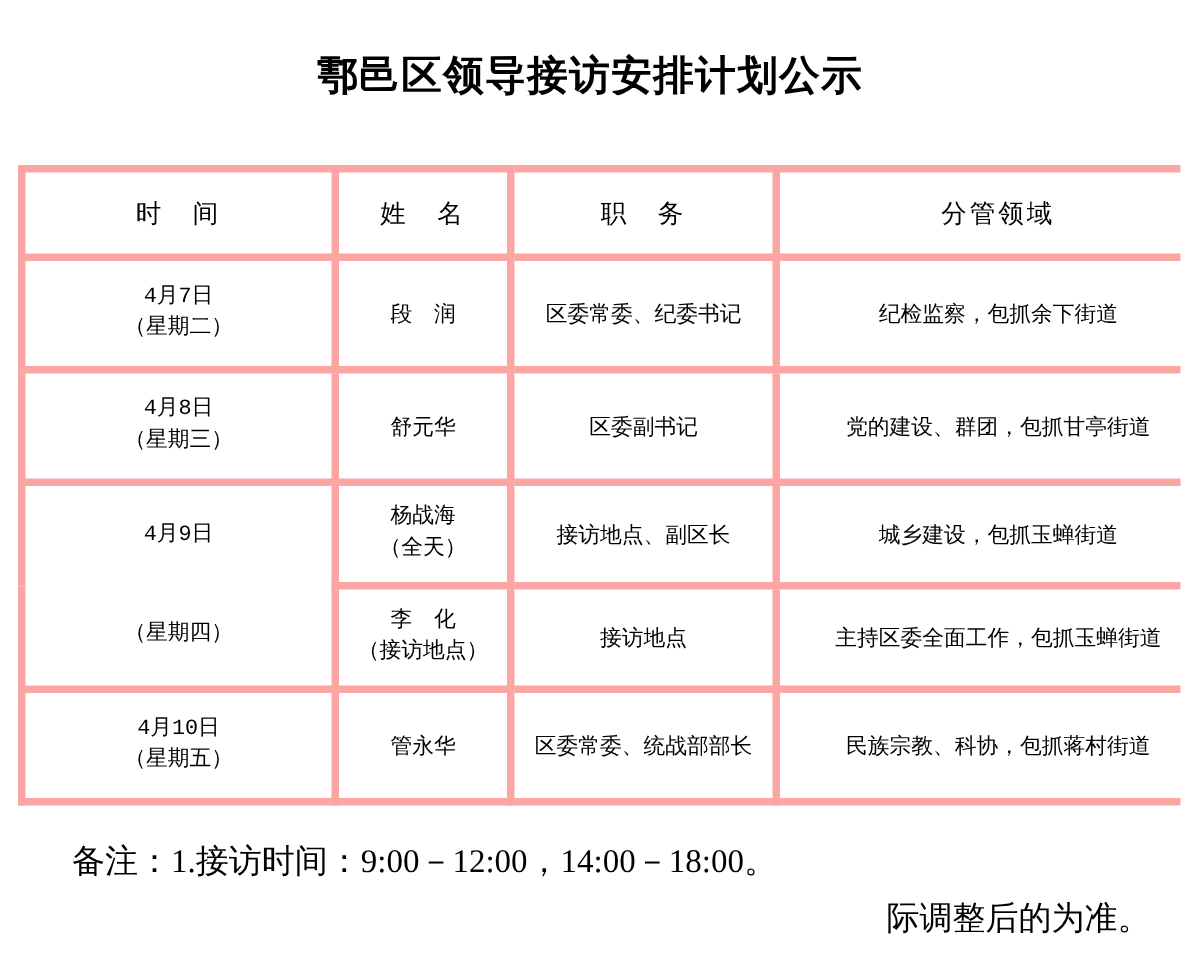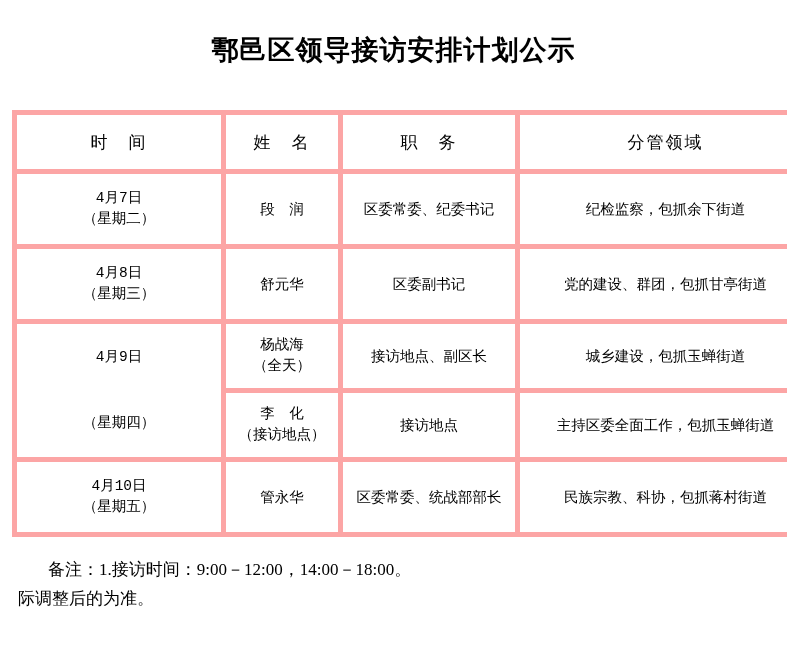--- a/index.html
+++ b/index.html
@@ -59,21 +59,21 @@
 
   .cell-two-line .l1 { display: block; line-height: 1.45; text-align: center; }
   .cell-two-line .l2 { display: block; line-height: 1.45; }
 
   td.rowtall { height: 62px; }
   td.rowtall-s { height: 56px; }
 
   .notes {
     margin: 18px 0 0 0;
     padding: 0 20px 0 48px;
-    font-size: 17px;
+    font-size: 22px;
     line-height: 1.72;
   }
   .note-line {
     white-space: pre;
   }
   .note-indent-1 { padding-left: 0; }
   .note-indent-2 { padding-left: 46px; }
   .note-indent-3 { padding-left: 30px; }
   .note-indent-4 { padding-left: 0px; }
 </style>
@@ -147,16 +147,16 @@
           <td>区委常委、统战部部长</td>
           <td>民族宗教、科协，包抓蒋村街道</td>
         </tr>
 
       </tbody>
     </table>
   </div>
 
   <div class="notes">
     <div class="note-line note-indent-1">备注：1.接访时间：9:00－12:00，14:00－18:00。</div>
-    <div class="note-line note-indent-4" style="margin-left:-30px;">际调整后的为准。</div>
+    <div class="note-line note-indent-4" style="margin-left:-30px;text-align:right;">际调整后的为准。</div>
   </div>
 
 </div>
 
 </body></html>

